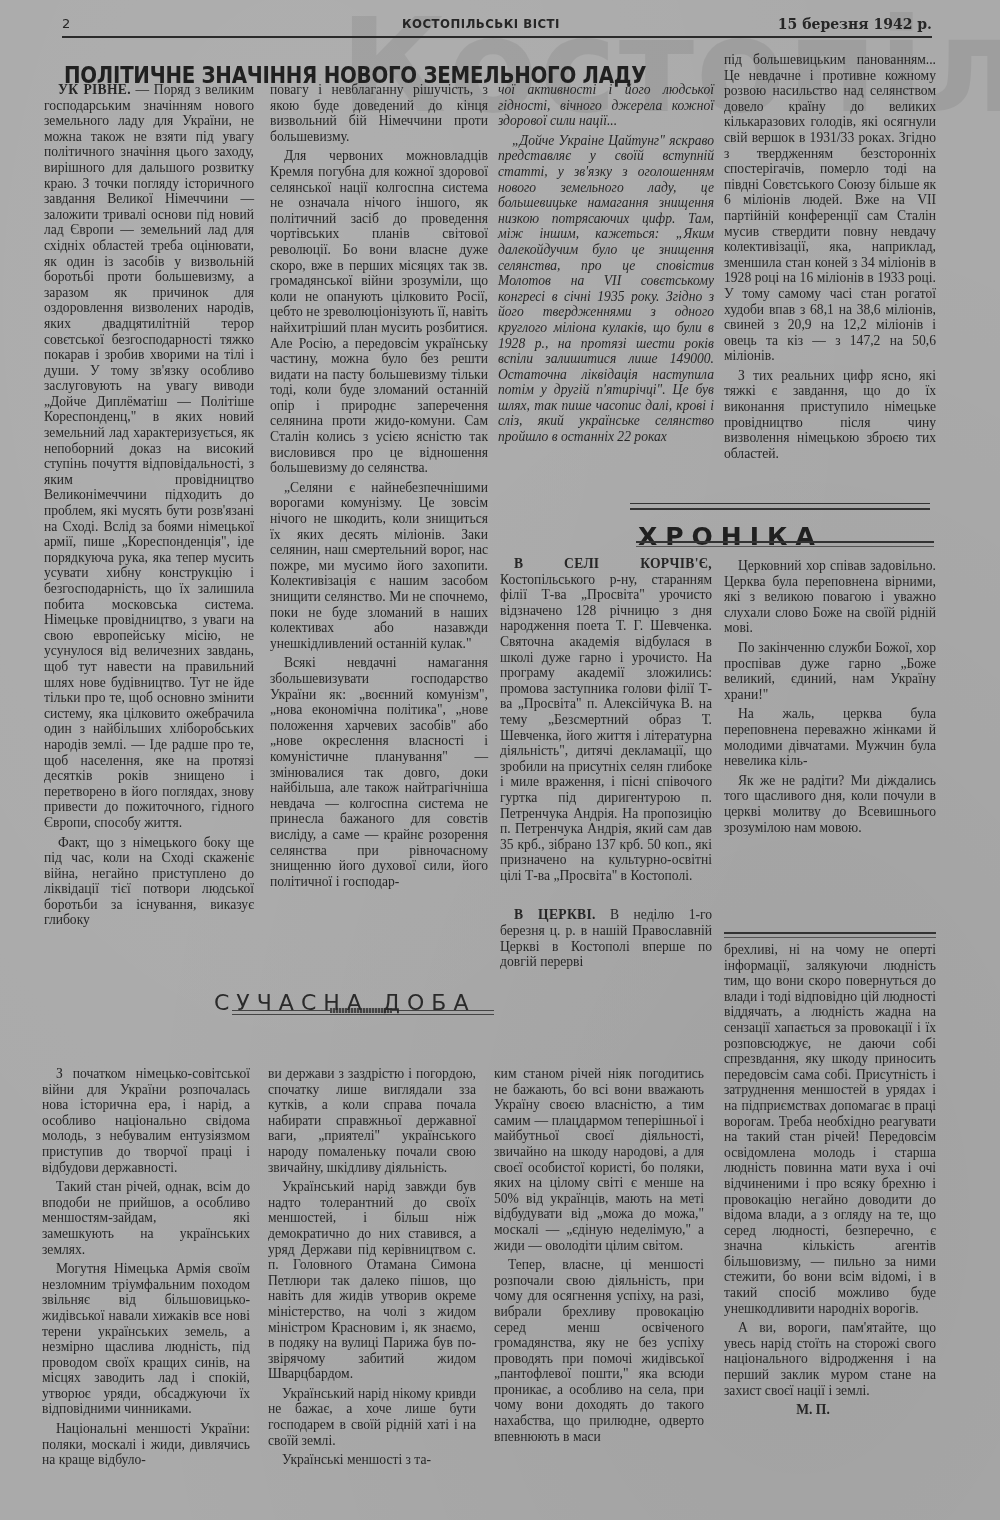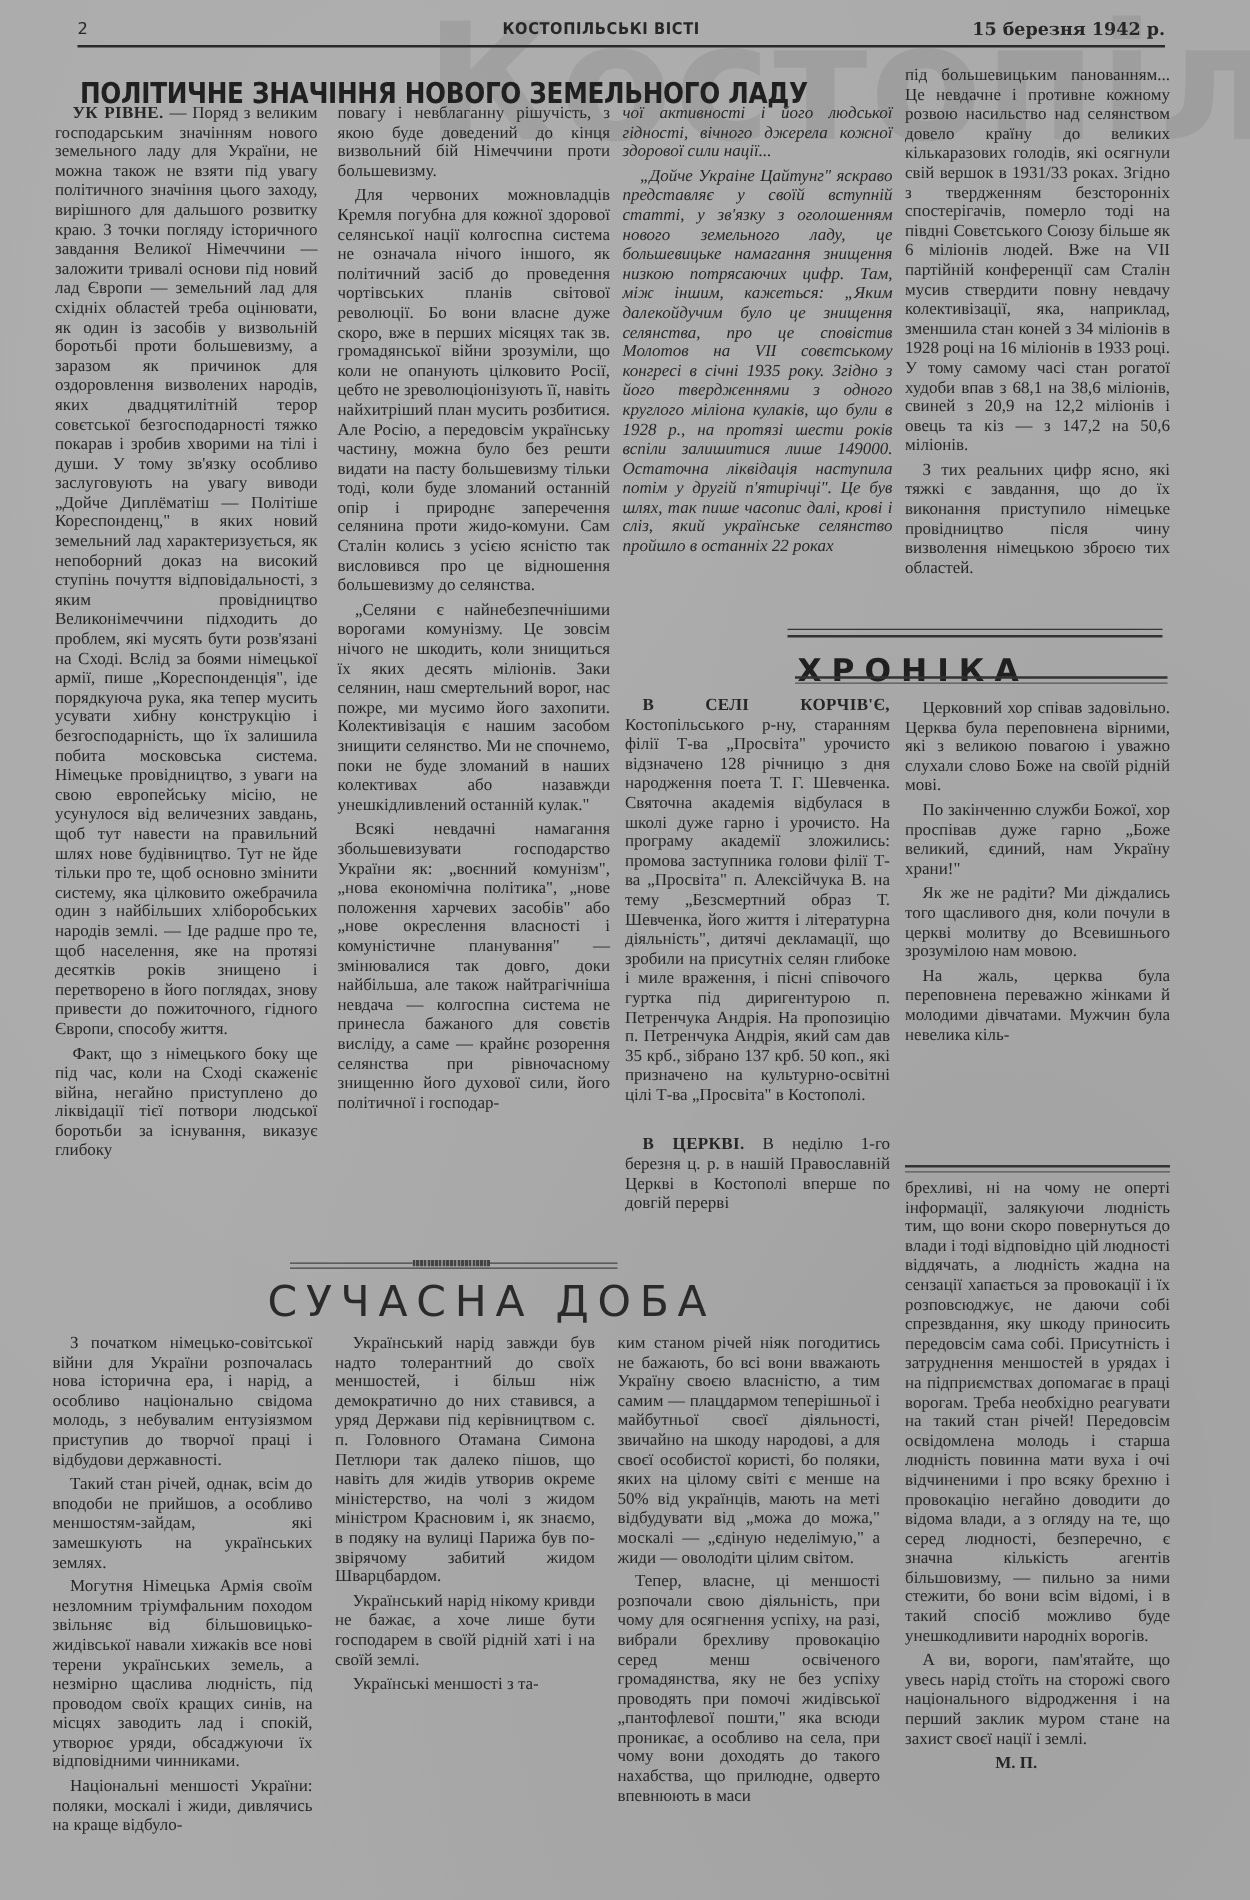--- a/index.html
+++ b/index.html
@@ -58,22 +58,22 @@
   .chron-under { position: absolute; left: 636px; top: 541px; width: 298px; height: 3px; border-top: 2px solid #333; border-bottom: 1px solid #555; }
   .c5 { left: 500px; top: 556px; width: 212px; }
   .c6 { left: 724px; top: 558px; width: 212px; }
 
   .rule-c6 { position: absolute; left: 724px; top: 932px; width: 212px; height: 3px; border-top: 2px solid #333; border-bottom: 1px solid #555; }
   .c7 { left: 724px; top: 942px; width: 212px; }
 
   .rule-doba { position: absolute; left: 232px; top: 1010px; width: 262px; height: 3px; border-top: 1px solid #444; border-bottom: 1px solid #444; }
   .rule-doba-mid { position: absolute; left: 330px; top: 1008px; width: 62px; height: 5px; background: repeating-linear-gradient(90deg,#444 0 2px, #888 2px 3px); }
   .headline2 {
-    position: absolute; left: 214px; top: 994px; font-family: "DejaVu Sans", sans-serif;
-    font-size: 34px; letter-spacing: 7px; color: #2a2a2a; font-weight: normal;
+    position: absolute; left: 214px; top: 972px; font-family: "DejaVu Sans", sans-serif;
+    font-size: 22px; letter-spacing: 7px; color: #2a2a2a; font-weight: normal;
   }
   .c8 { left: 42px; top: 1066px; width: 208px; }
   .c9 { left: 268px; top: 1066px; width: 208px; }
   .c10 { left: 494px; top: 1066px; width: 210px; }
 
   .sig { text-align: center; font-weight: bold; text-indent: 0 !important; padding-right: 34px; }
 </style>
 </head>
 <body>
 
@@ -111,37 +111,38 @@
   <div class="chron-title">ХРОНІКА</div>
   <div class="chron-under"></div>
 
   <div class="col c5">
     <p><span class="lead">В СЕЛІ КОРЧІВ'Є,</span> <span>Костопільського р-ну, старанням філії Т-ва „Просвіта" урочисто відзначено 128 річницю з дня народження поета Т. Г. Шевченка. Святочна академія відбулася в школі дуже гарно і урочисто. На програму академії зложились: промова заступника голови філії Т-ва „Просвіта" п. Алексійчука В. на тему „Безсмертний образ Т. Шевченка, його життя і літературна діяльність", дитячі декламації, що зробили на присутніх селян глибоке і миле враження, і пісні співочого гуртка під диригентурою п. Петренчука Андрія. На пропозицію п. Петренчука Андрія, який сам дав 35 крб., зібрано 137 крб. 50 коп., які призначено на культурно-освітні цілі Т-ва „Просвіта" в Костополі.</span></p>
     <p style="margin-top:24px"><span class="lead">В ЦЕРКВІ.</span> <span>В неділю 1-го березня ц. р. в нашій Православній Церкві в Костополі вперше по довгій перерві</span></p>
   </div>
   <div class="col c6">
     <p>Церковний хор співав задовільно. Церква була переповнена вірними, які з великою повагою і уважно слухали слово Боже на своїй рідній мові.</p>
     <p>По закінченню служби Божої, хор проспівав дуже гарно „Боже великий, єдиний, нам Україну храни!"</p>
+    <p>На жаль, церква була переповнена переважно жінками й молодими дівчатами. Мужчин була невелика кіль-</p>
     <p>Як же не радіти? Ми діждались того щасливого дня, коли почули в церкві молитву до Всевишнього зрозумілою нам мовою.</p>
-    <p>На жаль, церква була переповнена переважно жінками й молодими дівчатами. Мужчин була невелика кіль-</p>
   </div>
 
   <div class="rule-c6"></div>
 
   <div class="rule-doba"></div>
   <div class="rule-doba-mid"></div>
   <h2 class="headline2">СУЧАСНА ДОБА</h2>
 
   <div class="col c8">
     <p>З початком німецько-совітської війни для України розпочалась нова історична ера, і нарід, а особливо національно свідома молодь, з небувалим ентузіязмом приступив до творчої праці і відбудови державності.</p>
     <p>Такий стан річей, однак, всім до вподоби не прийшов, а особливо меншостям-зайдам, які замешкують на українських землях.</p>
     <p>Могутня Німецька Армія своїм незломним тріумфальним походом звільняє від більшовицько-жидівської навали хижаків все нові терени українських земель, а незмірно щаслива людність, під проводом своїх кращих синів, на місцях заводить лад і спокій, утворює уряди, обсаджуючи їх відповідними чинниками.</p>
     <p>Національні меншості України: поляки, москалі і жиди, дивлячись на краще відбуло-</p>
   </div>
   <div class="col c9">
+    <p class="noindent">ви держави з заздрістю і погордою, спочатку лише виглядали зза кутків, а коли справа почала набирати справжньої державної ваги, „приятелі" українського народу помаленьку почали свою звичайну, шкідливу діяльність.</p>
     <p>Український нарід завжди був надто толерантний до своїх меншостей, і більш ніж демократично до них ставився, а уряд Держави під керівництвом с. п. Головного Отамана Симона Петлюри так далеко пішов, що навіть для жидів утворив окреме міністерство, на чолі з жидом міністром Красновим і, як знаємо, в подяку на вулиці Парижа був по-звірячому забитий жидом Шварцбардом.</p>
     <p>Український нарід нікому кривди не бажає, а хоче лише бути господарем в своїй рідній хаті і на своїй землі.</p>
     <p>Українські меншості з та-</p>
   </div>
   <div class="col c10">
     <p class="noindent">ким станом річей ніяк погодитись не бажають, бо всі вони вважають Україну своєю власністю, а тим самим — плацдармом теперішньої і майбутньої своєї діяльності, звичайно на шкоду народові, а для своєї особистої користі, бо поляки, яких на цілому світі є менше на 50% від українців, мають на меті відбудувати від „можа до можа," москалі — „єдіную неделімую," а жиди — оволодіти цілим світом.</p>
     <p>Тепер, власне, ці меншості розпочали свою діяльність, при чому для осягнення успіху, на разі, вибрали брехливу провокацію серед менш освіченого громадянства, яку не без успіху проводять при помочі жидівської „пантофлевої пошти," яка всюди проникає, а особливо на села, при чому вони доходять до такого нахабства, що прилюдне, одверто впевнюють в маси</p>
   </div>
   <div class="col c7">
     <p class="noindent">брехливі, ні на чому не оперті інформації, залякуючи людність тим, що вони скоро повернуться до влади і тоді відповідно цій людності віддячать, а людність жадна на сензації хапається за провокації і їх розповсюджує, не даючи собі спрезвдання, яку шкоду приносить передовсім сама собі. Присутність і затруднення меншостей в урядах і на підприємствах допомагає в праці ворогам. Треба необхідно реагувати на такий стан річей! Передовсім освідомлена молодь і старша людність повинна мати вуха і очі відчиненими і про всяку брехню і провокацію негайно доводити до відома влади, а з огляду на те, що серед людності, безперечно, є значна кількість агентів більшовизму, — пильно за ними стежити, бо вони всім відомі, і в такий спосіб можливо буде унешкодливити народніх ворогів.</p>

